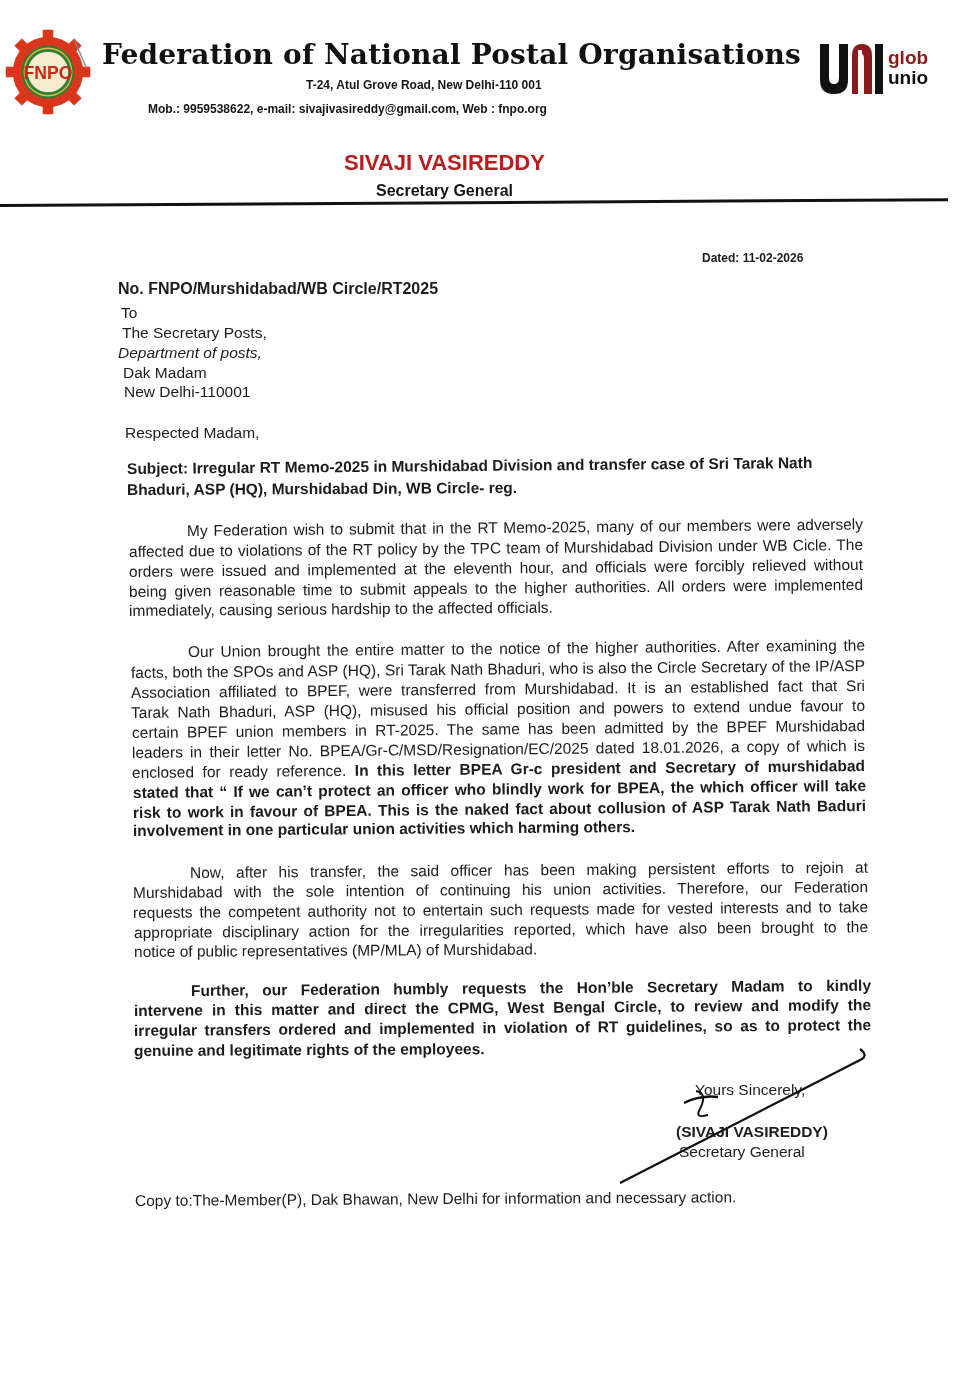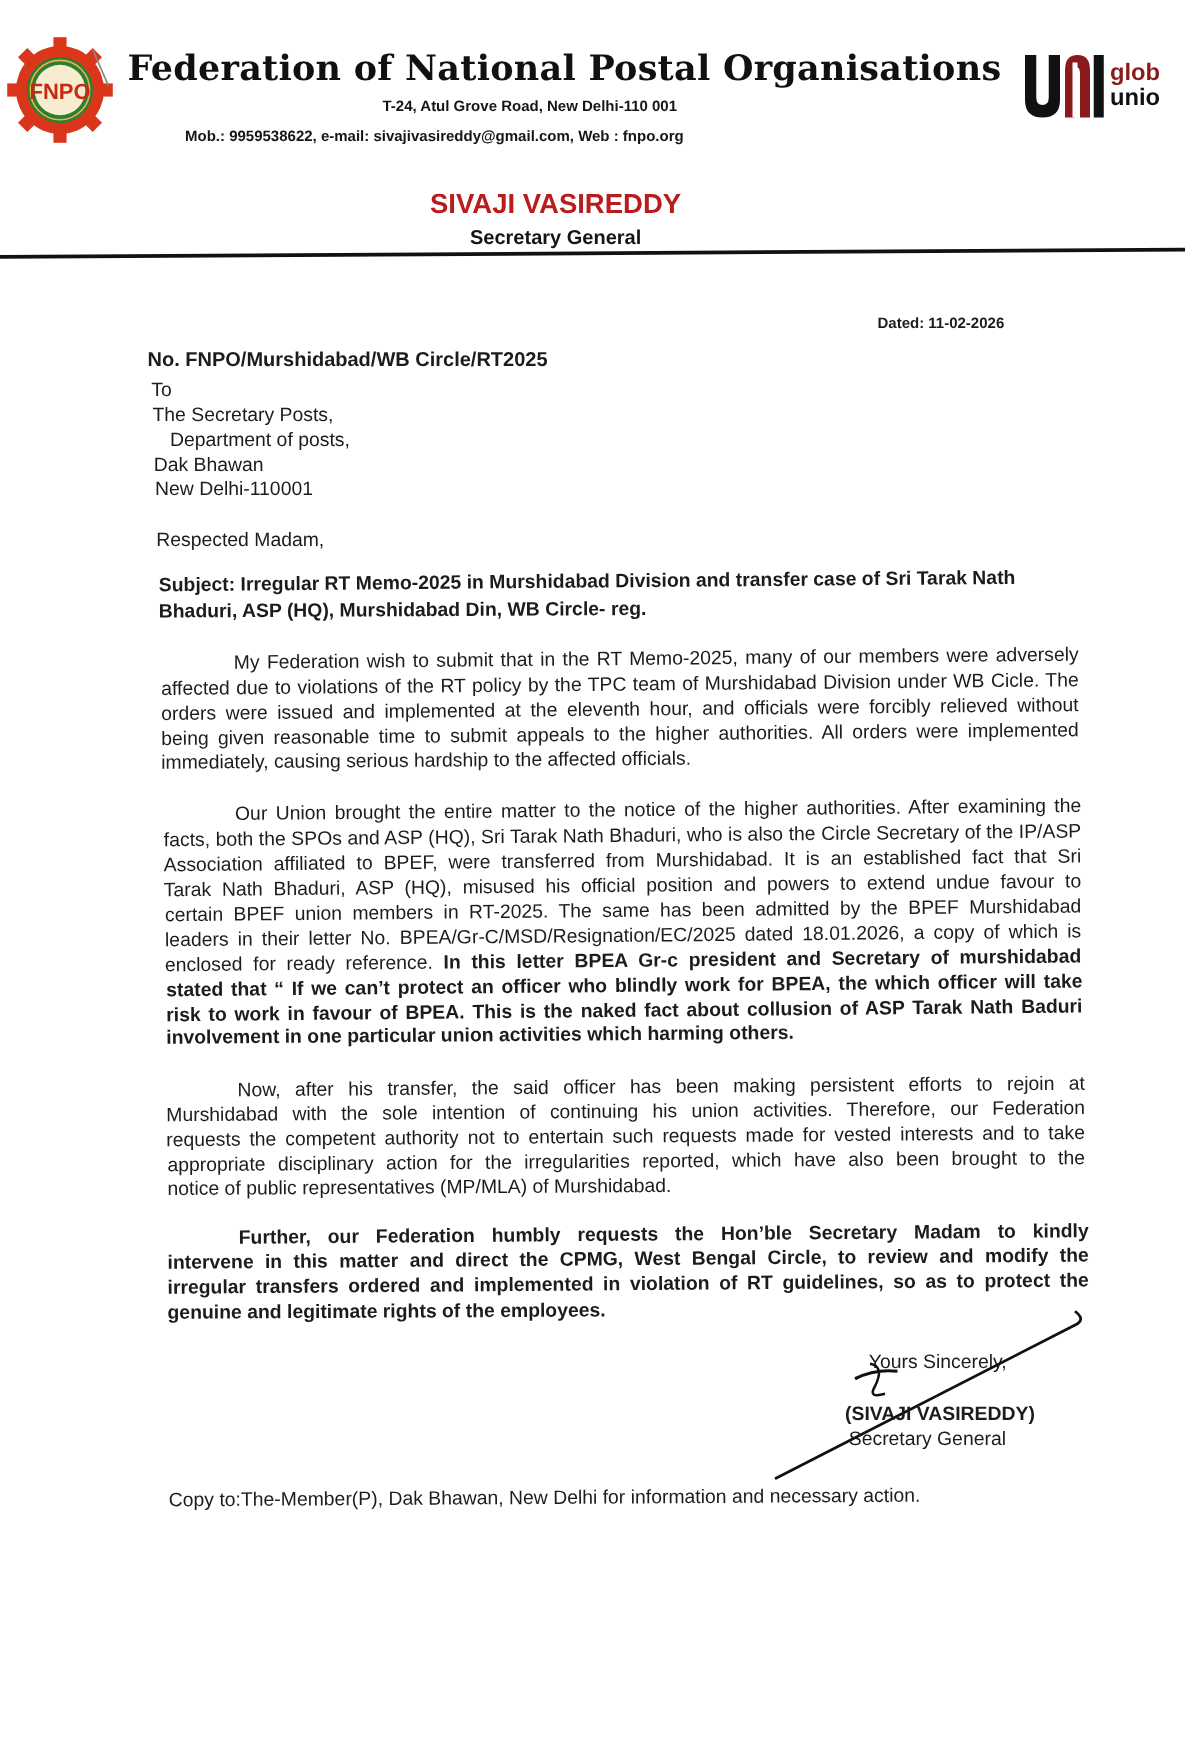--- a/index.html
+++ b/index.html
@@ -64,22 +64,22 @@
 
   <div class="rule"></div>
 </div>
 
 <div class="abs line bold" style="left:118px;top:260px;font-size:16px;margin-top:20px;">No. FNPO/Murshidabad/WB Circle/RT2025</div>
 <div class="abs line bold" style="left:702px;top:251px;font-size:12px;">Dated: 11-02-2026</div>
 
 <div>
   <div class="abs line" style="left:121px;top:304px;">To</div>
   <div class="abs line" style="left:122px;top:324px;">The Secretary Posts,</div>
-  <div class="abs line" style="left:136px;top:344px;">Department of posts,</div>
-  <div class="abs line" style="left:123px;top:364px;">Dak Bhawan</div>
+  <div class="abs line" style="left:118px;top:344px;font-style:italic;">Department of posts,</div>
+  <div class="abs line" style="left:123px;top:364px;">Dak Madam</div>
   <div class="abs line" style="left:124px;top:383px;">New Delhi-110001</div>
 </div>
 
 <div class="abs line" style="left:125px;top:424px;">Respected Madam,</div>
 
 <div>
   <div class="abs line bold" style="left:127px;top:460px;transform:rotate(-0.5deg);">Subject: Irregular RT Memo-2025 in Murshidabad Division and transfer case of Sri Tarak Nath</div>
   <div class="abs line bold" style="left:127px;top:481px;transform:rotate(-0.3deg);">Bhaduri, ASP (HQ), Murshidabad Din, WB Circle- reg.</div>
 </div>
 

